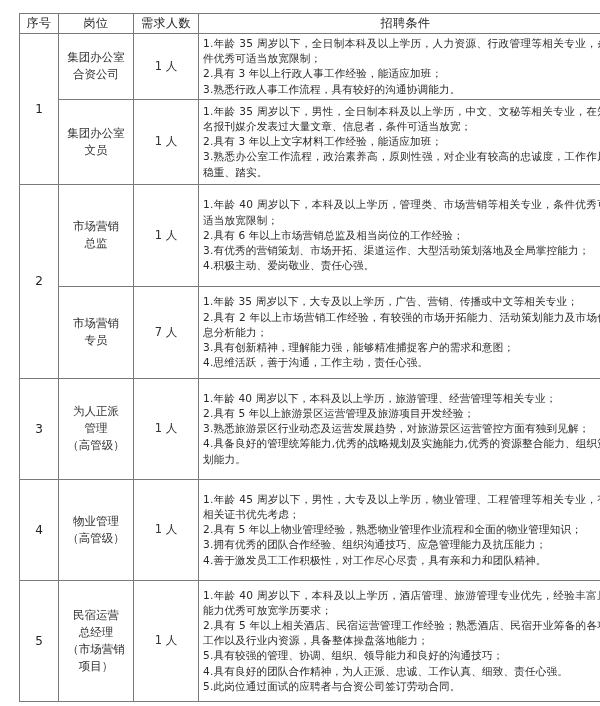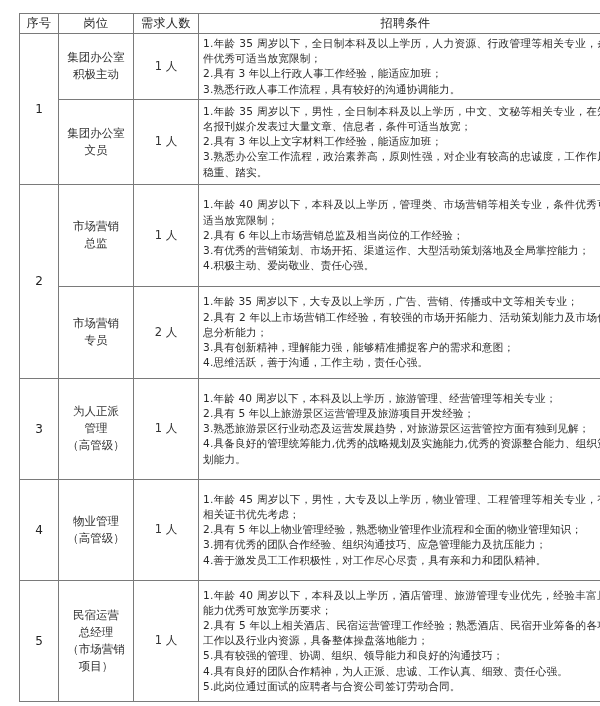--- a/index.html
+++ b/index.html
@@ -78,21 +78,21 @@
       <th>需求人数</th>
       <th>招聘条件</th>
     </tr>
   </thead>
   <tbody>
 
     <tr style="height:63px">
       <td class="cell-no" rowspan="2">1</td>
       <td class="cell-center">
         <span class="pos-line">集团办公室</span>
-        <span class="pos-line">积极主动</span>
+        <span class="pos-line">合资公司</span>
       </td>
       <td class="cell-center">1 人</td>
       <td class="cell-req">
         <span class="req-line">1.年龄 35 周岁以下，全日制本科及以上学历，人力资源、行政管理等相关专业，条件优秀可适当放宽限制；</span>
         <span class="req-line">2.具有 3 年以上行政人事工作经验，能适应加班；</span>
         <span class="req-line">3.熟悉行政人事工作流程，具有较好的沟通协调能力。</span>
       </td>
     </tr>
     <tr style="height:85px">
       <td class="cell-center">
@@ -119,21 +119,21 @@
         <span class="req-line">2.具有 6 年以上市场营销总监及相当岗位的工作经验；</span>
         <span class="req-line">3.有优秀的营销策划、市场开拓、渠道运作、大型活动策划落地及全局掌控能力；</span>
         <span class="req-line">4.积极主动、爱岗敬业、责任心强。</span>
       </td>
     </tr>
     <tr style="height:92px">
       <td class="cell-center">
         <span class="pos-line">市场营销</span>
         <span class="pos-line">专员</span>
       </td>
-      <td class="cell-center">2 人</td>
+      <td class="cell-center">7 人</td>
       <td class="cell-req">
         <span class="req-line">1.年龄 35 周岁以下，大专及以上学历，广告、营销、传播或中文等相关专业；</span>
         <span class="req-line">2.具有 2 年以上市场营销工作经验，有较强的市场开拓能力、活动策划能力及市场信息分析能力；</span>
         <span class="req-line">3.具有创新精神，理解能力强，能够精准捕捉客户的需求和意图；</span>
         <span class="req-line">4.思维活跃，善于沟通，工作主动，责任心强。</span>
       </td>
     </tr>
 
     <tr style="height:101px">
       <td class="cell-no">3</td>

